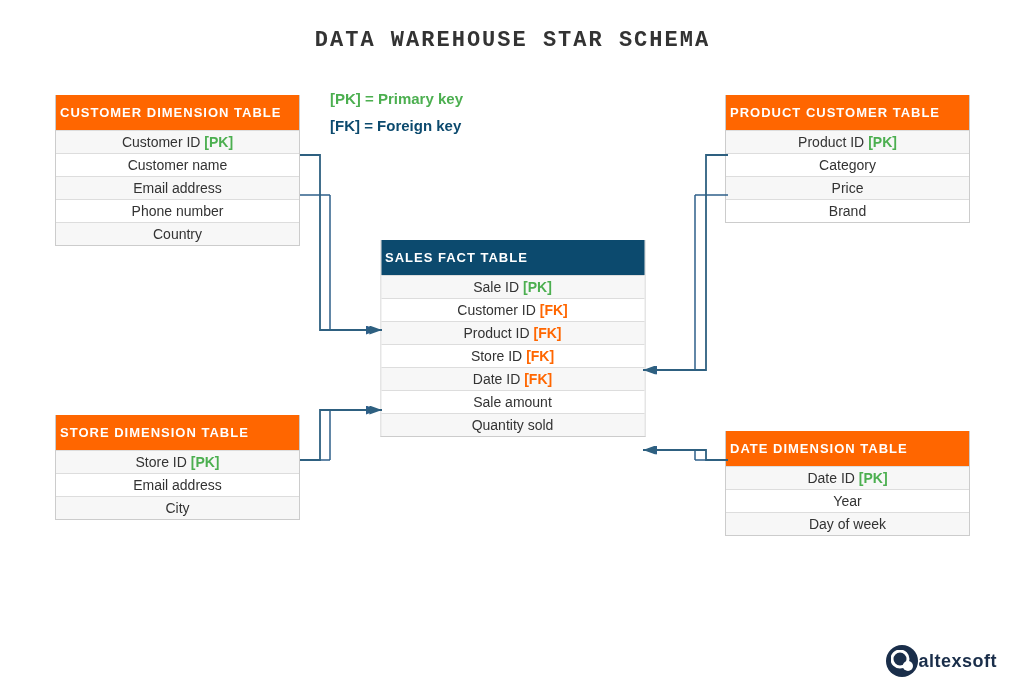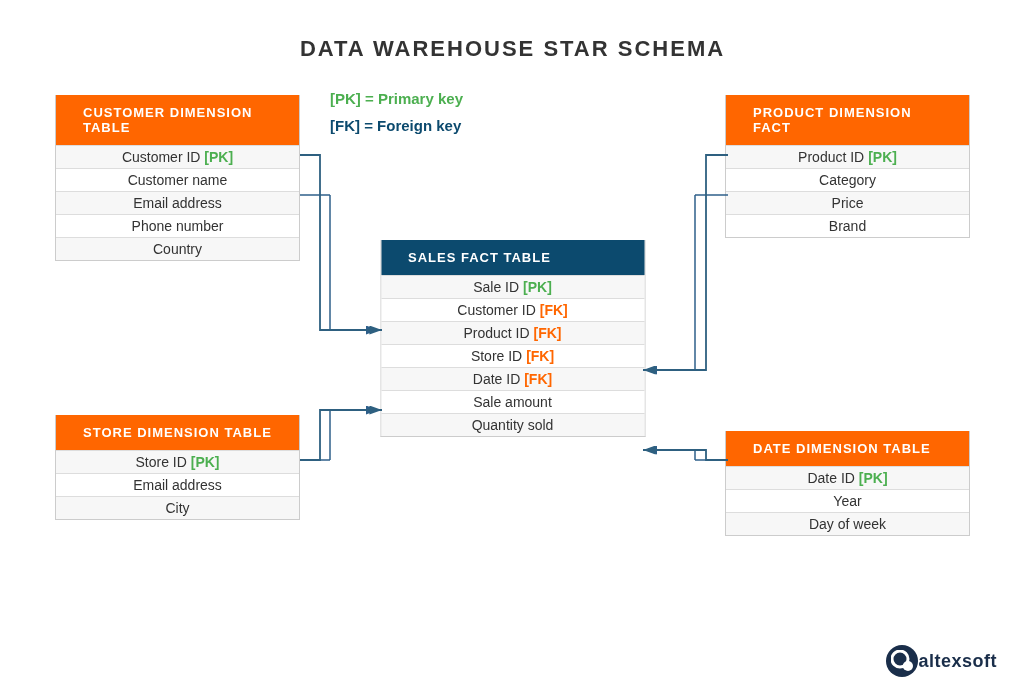--- a/index.html
+++ b/index.html
@@ -7,25 +7,26 @@
       background: #ffffff;
       font-family: 'Segoe UI', Arial, sans-serif;
       width: 1025px;
       height: 695px;
       overflow: hidden;
       position: relative;
     }
 
     .page-title {
       text-align: center;
-      padding-top: 36px;
+      padding-top: 28px;
       font-size: 22px;
       font-weight: 600;
       letter-spacing: 2px;
       color: #333;
+      font-family: Liberation Mono, monospace;
     }
 
     .legend {
       position: absolute;
       top: 85px;
       left: 330px;
       line-height: 1.8;
       font-size: 15px;
     }
     .legend-pk { color: #4caf50; font-weight: bold; }
@@ -38,21 +39,21 @@
       border: 1px solid #ccc;
       border-top: none;
     }
 
     .table-header {
       background: #ff6600;
       color: #fff;
       font-size: 13px;
       font-weight: 700;
       letter-spacing: 1px;
-      padding: 10px 27px;
+      padding: 10px 4px;
       text-align: left;
     }
 
     .table-header.blue {
       background: #0c4a6e;
     }
 
     .table-row {
       background: #fff;
       border-top: 1px solid #ddd;
@@ -174,21 +175,21 @@
 <div class="dim-table customer-table">
   <div class="table-header">CUSTOMER DIMENSION TABLE</div>
   <div class="table-row">Customer ID <span class="pk">[PK]</span></div>
   <div class="table-row">Customer name</div>
   <div class="table-row">Email address</div>
   <div class="table-row">Phone number</div>
   <div class="table-row">Country</div>
 </div>
 
 <div class="dim-table product-table">
-  <div class="table-header">PRODUCT DIMENSION FACT</div>
+  <div class="table-header">PRODUCT CUSTOMER TABLE</div>
   <div class="table-row">Product ID <span class="pk">[PK]</span></div>
   <div class="table-row">Category</div>
   <div class="table-row">Price</div>
   <div class="table-row">Brand</div>
 </div>
 
 <div class="dim-table sales-table">
   <div class="table-header blue">SALES FACT TABLE</div>
   <div class="table-row">Sale ID <span class="pk">[PK]</span></div>
   <div class="table-row">Customer ID <span class="fk">[FK]</span></div>

